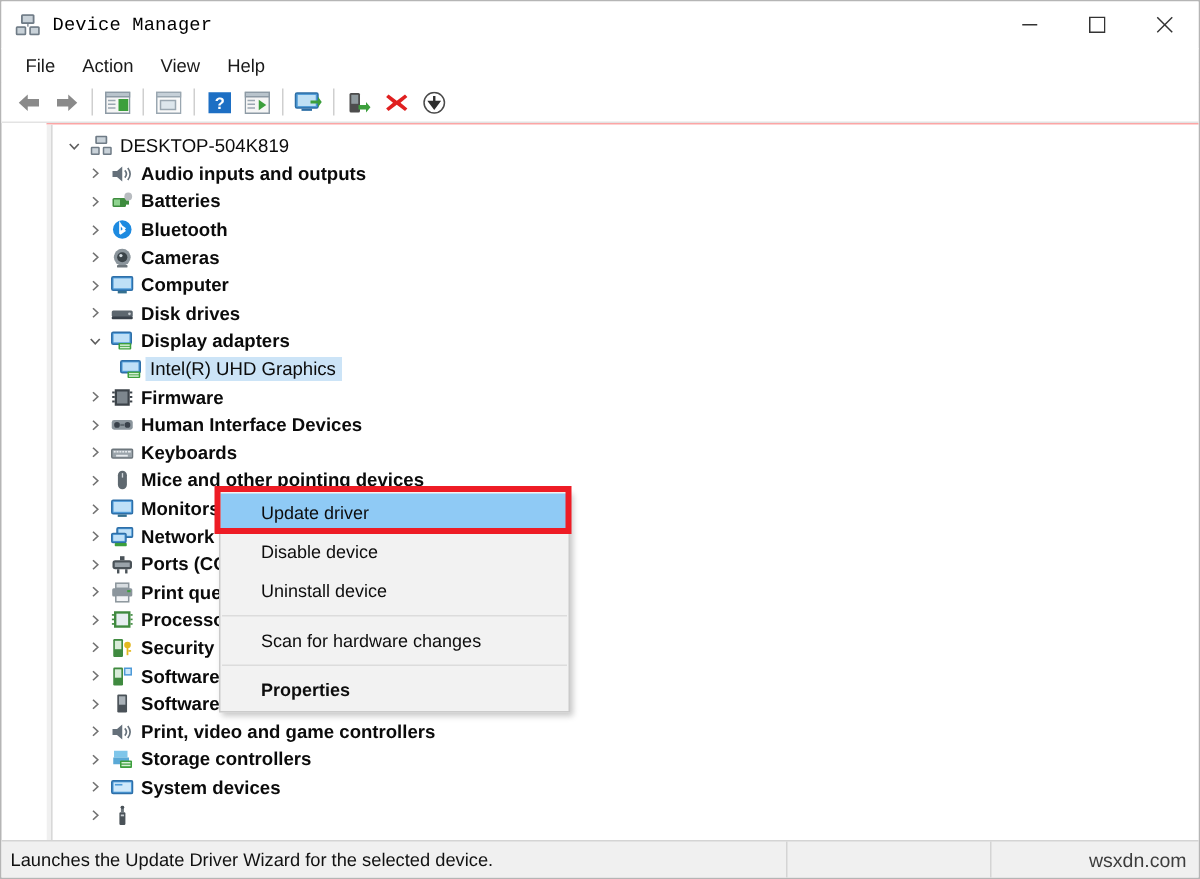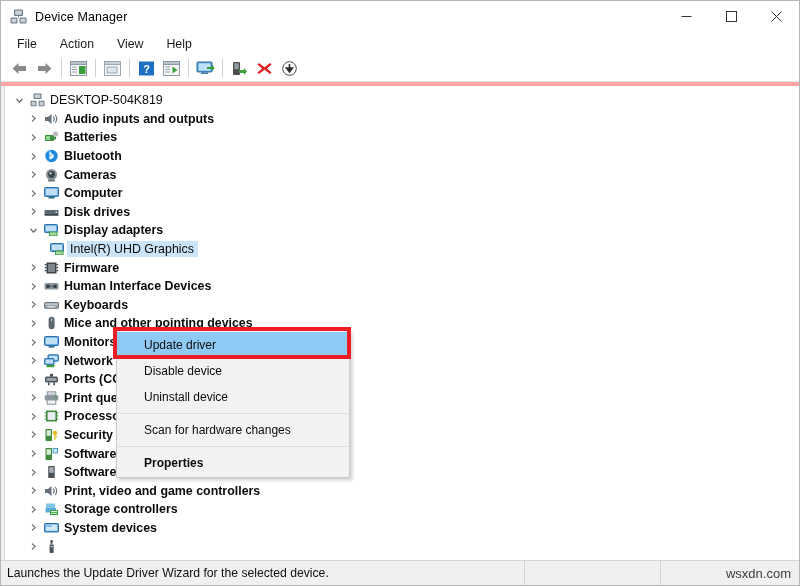--- a/index.html
+++ b/index.html
@@ -35,20 +35,21 @@
     align-items: center;
     flex: 0 0 auto;
     position: relative;
     border-bottom: 1px solid #ffffff;
   }
   #title-left {
     display: flex;
     align-items: center;
     padding-left: 9px;
     gap: 8px;
+    font-family: Liberation Mono, monospace;
   }
   .app-icon {
     width: 17px; height: 15px;
     position: relative;
   }
   #title-text {
     font-size: 12.5px;
     color: #000000;
     letter-spacing: 0.1px;
   }
@@ -67,21 +68,21 @@
     background: transparent;
   }
   .win-btn svg { display: block; }
 
   
   #menubar {
     height: 22px;
     display: flex;
     align-items: center;
     padding-left: 8px;
-    gap: 7px;
+    gap: 2px;
     flex: 0 0 auto;
     background: #ffffff;
   }
   .menu-item {
     font-size: 12.3px;
     color: #1a1a1a;
     padding: 2px 8px;
     line-height: 15px;
   }
 
@@ -107,22 +108,23 @@
     background: #cfcfcf;
     margin: 0 4px;
   }
 
   
   #content-wrap {
     flex: 1 1 auto;
     position: relative;
     display: flex;
     background: #ffffff;
-    border-top: 4px solid #fca5a5;
+    border-top: 1px solid #fca5a5;
     overflow: hidden;
+    margin-left: 30px;
   }
   #tree-scroll-gutter {
     width: 3px;
     background: #f0f0f0;
     border-right: 1px solid #d8d8d8;
     flex: 0 0 auto;
   }
   #tree {
     flex: 1 1 auto;
     padding-top: 5px;

